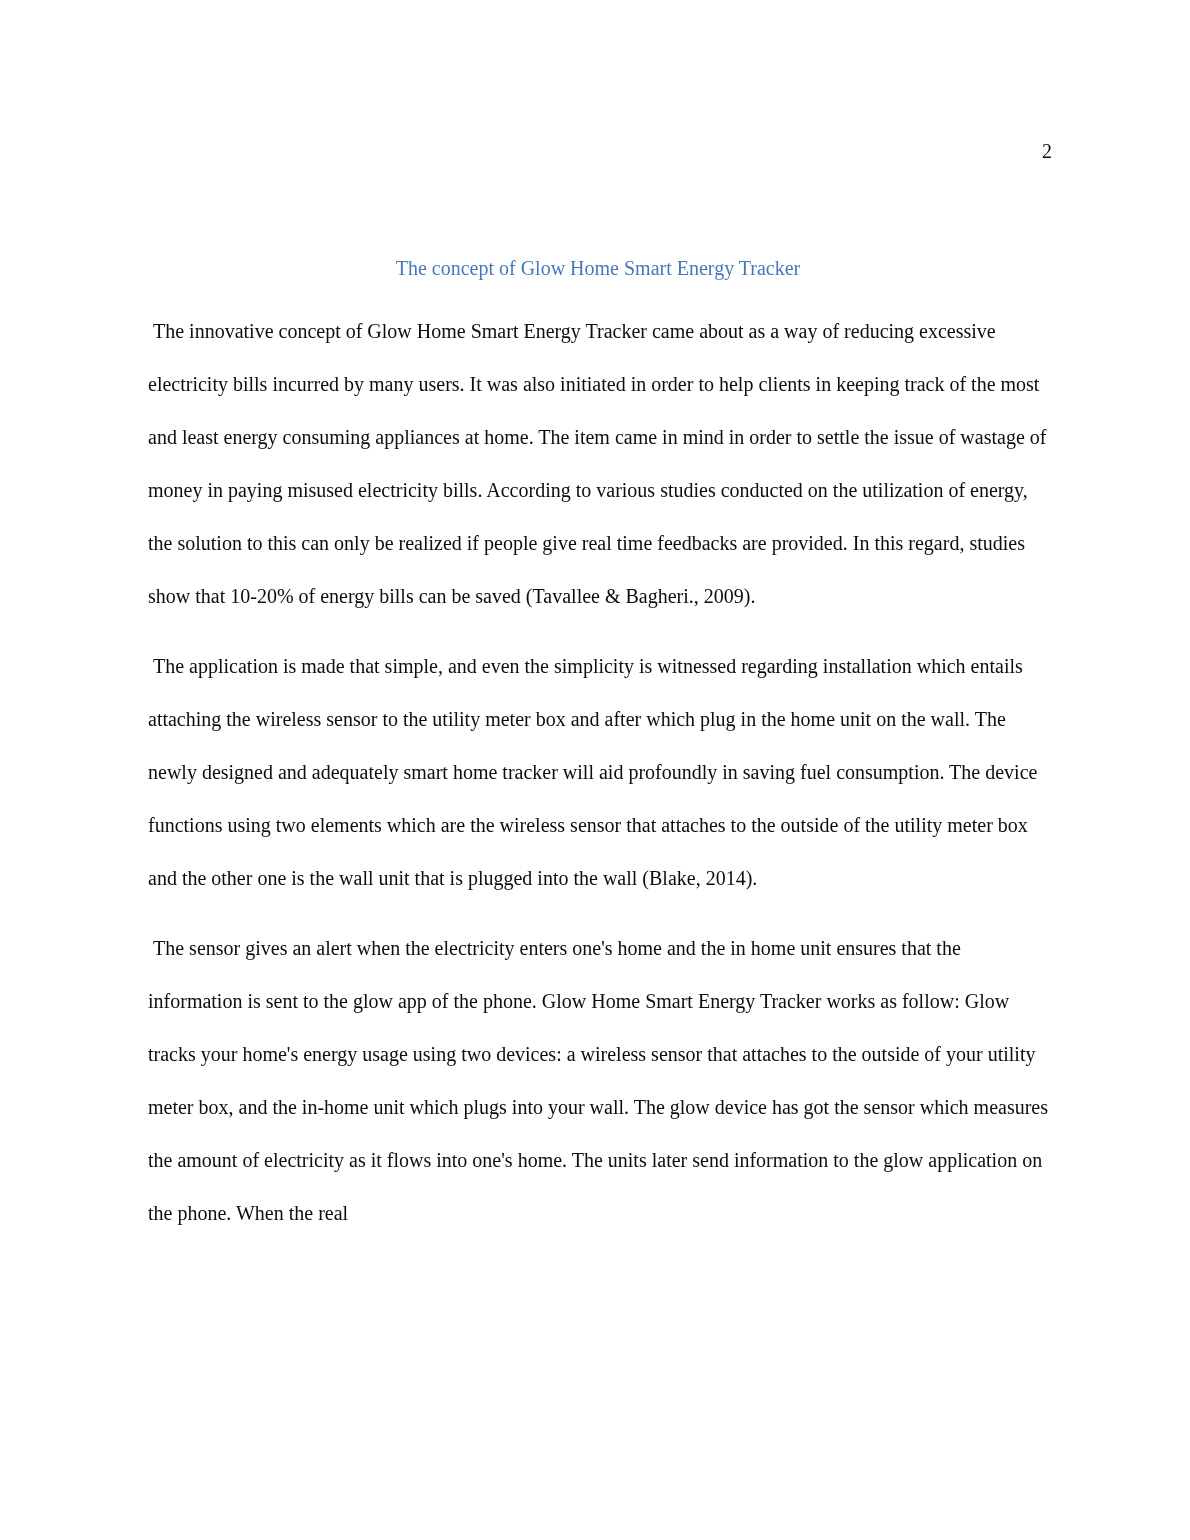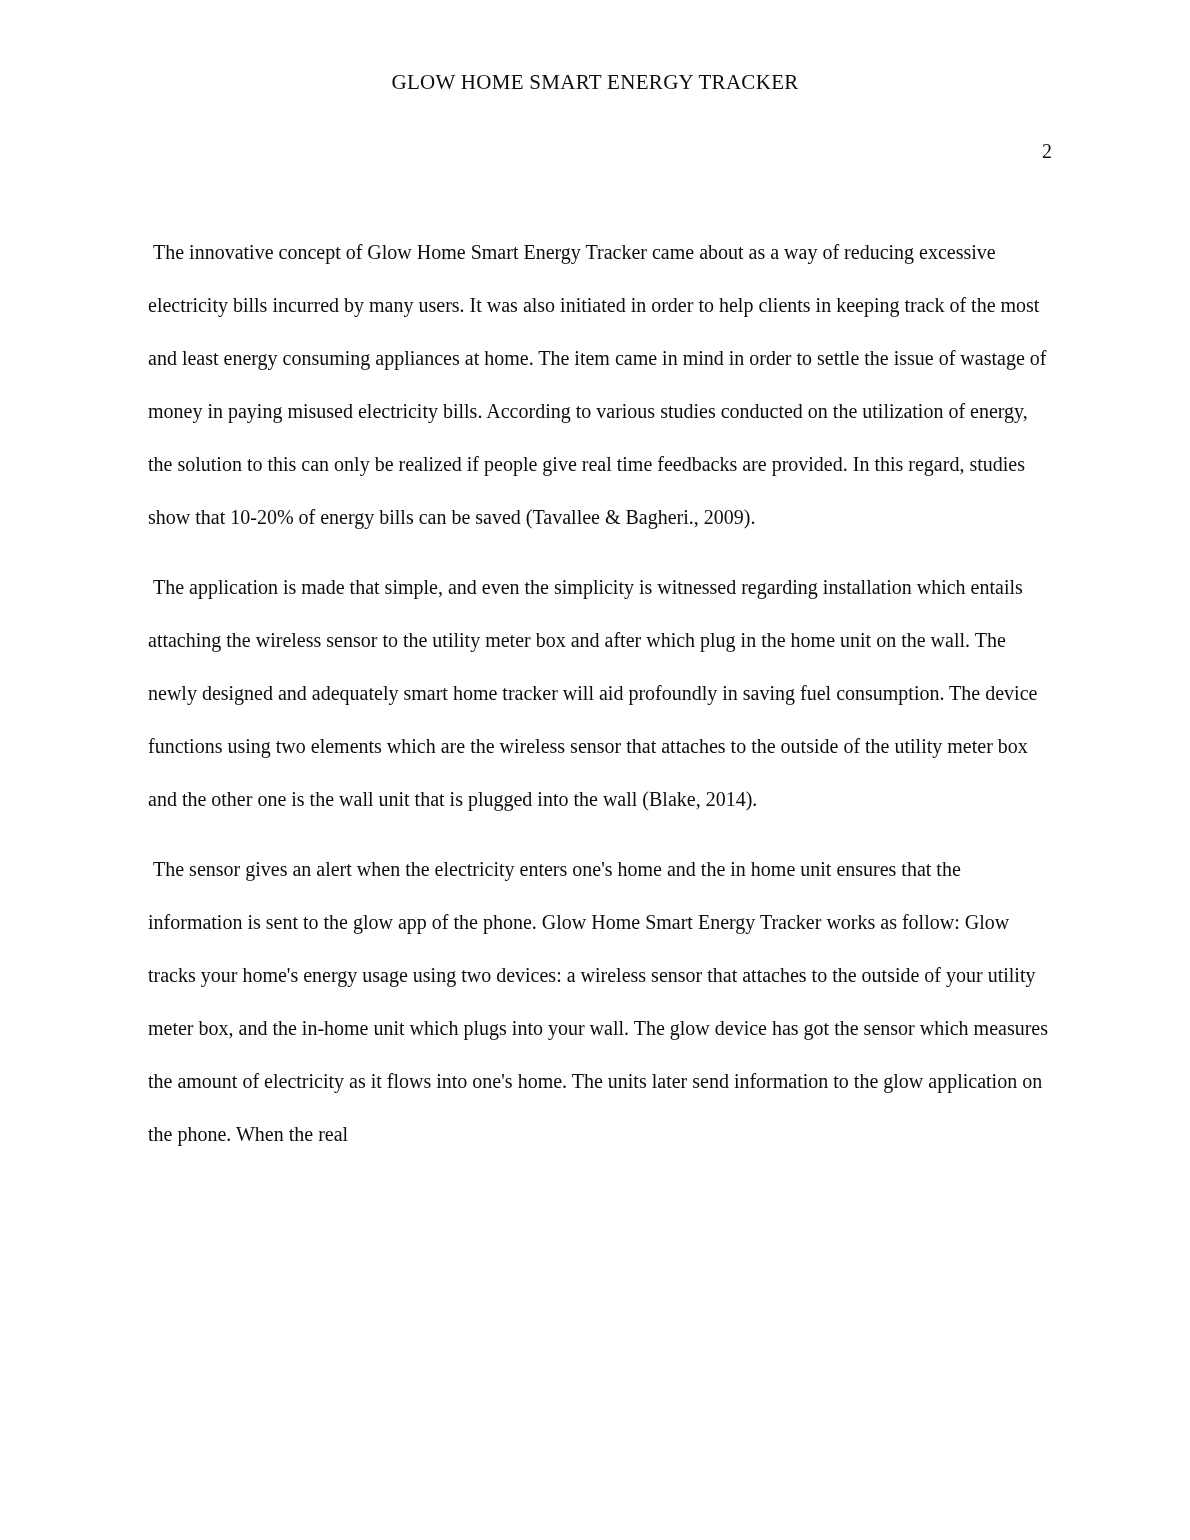--- a/index.html
+++ b/index.html
@@ -50,25 +50,25 @@
   .para {
     margin: 0 0 17px 8px;
     white-space: pre-wrap;
     text-align: left;
   }
 </style>
 </head>
 <body>
 
 <div class="page">
-  <div class="running-head">GLOW HOME SMART ENERGY TRACKER</div>
 
   <div class="page-number">2</div>
 
   <div class="content">
+    <h2 class="section-heading" style="color: rgb(67, 121, 184);">The concept of Glow Home Smart Energy Tracker</h2>
 
     <p class="para"> The innovative concept of Glow Home Smart Energy Tracker came about as a way of reducing excessive electricity bills incurred by many users. It was also initiated in order to help clients in keeping track of the most and least energy consuming appliances at home. The item came in mind in order to settle the issue of wastage of money in paying misused electricity bills. According to various studies conducted on the utilization of energy, the solution to this can only be realized if people give real time feedbacks are provided. In this regard, studies show that 10-20% of energy bills can be saved (Tavallee &amp; Bagheri., 2009).</p>
 
     <p class="para"> The application is made that simple, and even the simplicity is witnessed regarding installation which entails attaching the wireless sensor to the utility meter box and after which plug in the home unit on the wall. The newly designed and adequately smart home tracker will aid profoundly in saving fuel consumption. The device functions using two elements which are the wireless sensor that attaches to the outside of the utility meter box and the other one is the wall unit that is plugged into the wall (Blake, 2014).</p>
 
     <p class="para"> The sensor gives an alert when the electricity enters one's home and the in home unit ensures that the information is sent to the glow app of the phone. Glow Home Smart Energy Tracker works as follow: Glow tracks your home's energy usage using two devices: a wireless sensor that attaches to the outside of your utility meter box, and the in-home unit which plugs into your wall. The glow device has got the sensor which measures the amount of electricity as it flows into one's home. The units later send information to the glow application on the phone. When the real</p>
   </div>
 </div>
 
 </body></html>

